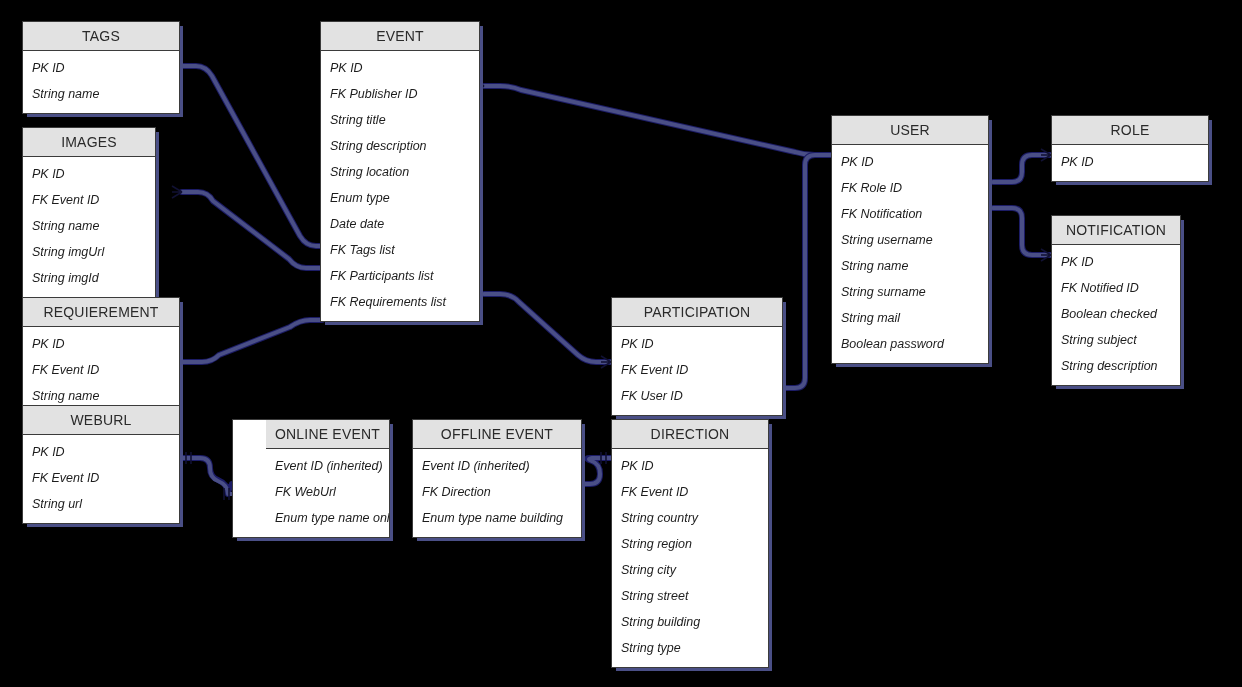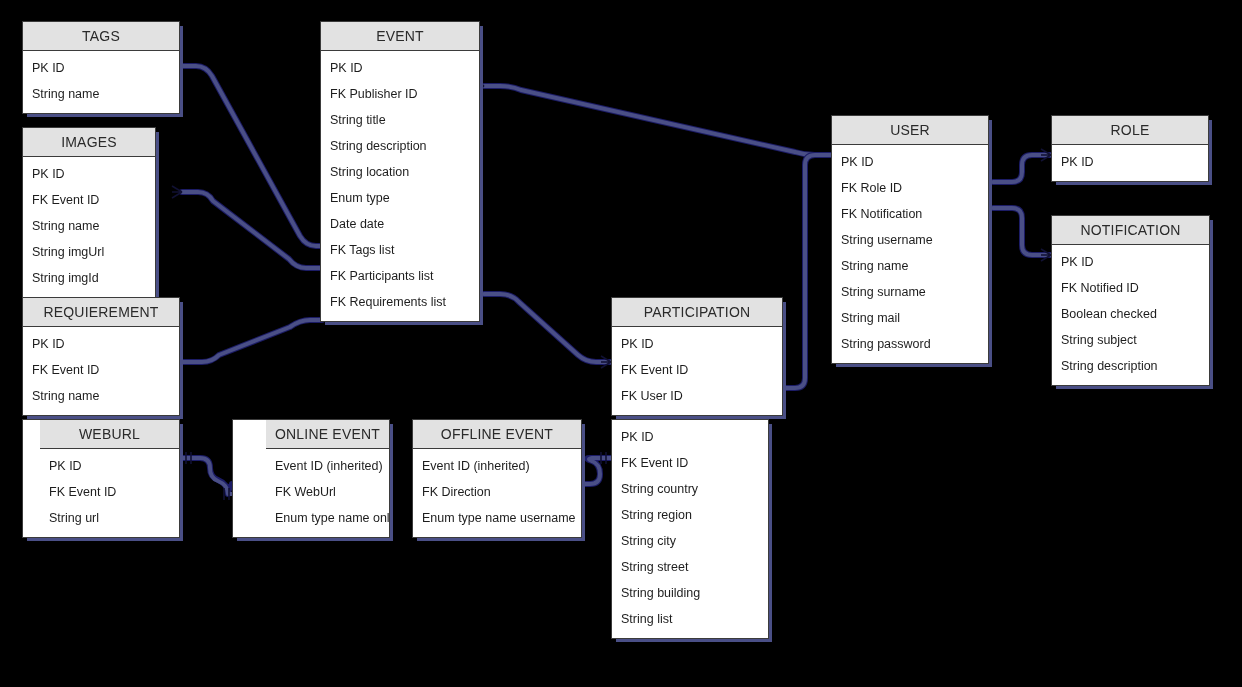--- a/index.html
+++ b/index.html
@@ -40,20 +40,21 @@
     background: #e2e2e2;
     border-bottom: 1px solid #3b3b3b;
     font-size: 14px;
     color: #2a2a2a;
     letter-spacing: 0.2px;
     white-space: nowrap;
     overflow: hidden;
   }
   .entity-body {
     padding: 4px 0 6px 0;
+    font-style: italic;
   }
   .attr {
     height: 26px;
     line-height: 26px;
     padding-left: 9px;
     font-size: 12.5px;
     color: #1d1d1d;
     white-space: nowrap;
     overflow: hidden;
   }
@@ -155,21 +156,21 @@
         </div>
       </div>
       <div class="entity" style="left: 22px; top: 297px; width: 158px;">
         <div class="entity-header">REQUIEREMENT</div>
         <div class="entity-body">
           <div class="attr">PK ID</div>
           <div class="attr">FK Event ID</div>
           <div class="attr">String name</div>
         </div>
       </div>
-      <div class="entity" style="left: 22px; top: 419px; width: 158px; padding-left: 17px;">
+      <div class="entity" style="left: 22px; top: 405px; width: 158px;">
         <div class="entity-header">WEBURL</div>
         <div class="entity-body">
           <div class="attr">PK ID</div>
           <div class="attr">FK Event ID</div>
           <div class="attr">String url</div>
         </div>
       </div>
       <div class="entity" style="left: 320px; top: 21px; width: 160px;">
         <div class="entity-header">EVENT</div>
         <div class="entity-body">
@@ -191,63 +192,64 @@
           <div class="attr">Event ID (inherited)</div>
           <div class="attr">FK WebUrl</div>
           <div class="attr">Enum type name online</div>
         </div>
       </div>
       <div class="entity" style="left: 412px; top: 419px; width: 170px;">
         <div class="entity-header">OFFLINE EVENT</div>
         <div class="entity-body">
           <div class="attr">Event ID (inherited)</div>
           <div class="attr">FK Direction</div>
-          <div class="attr">Enum type name username</div>
+          <div class="attr">Enum type name building</div>
         </div>
       </div>
       <div class="entity" style="left: 611px; top: 297px; width: 172px;">
         <div class="entity-header">PARTICIPATION</div>
         <div class="entity-body">
           <div class="attr">PK ID</div>
           <div class="attr">FK Event ID</div>
           <div class="attr">FK User ID</div>
         </div>
       </div>
       <div class="entity" style="left: 611px; top: 419px; width: 158px;">
+        <div class="entity-header">DIRECTION</div>
         <div class="entity-body">
           <div class="attr">PK ID</div>
           <div class="attr">FK Event ID</div>
           <div class="attr">String country</div>
           <div class="attr">String region</div>
           <div class="attr">String city</div>
           <div class="attr">String street</div>
           <div class="attr">String building</div>
-          <div class="attr">String list</div>
+          <div class="attr">String type</div>
         </div>
       </div>
       <div class="entity" style="left: 831px; top: 115px; width: 158px;">
         <div class="entity-header">USER</div>
         <div class="entity-body">
           <div class="attr">PK ID</div>
           <div class="attr">FK Role ID</div>
           <div class="attr">FK Notification</div>
           <div class="attr">String username</div>
           <div class="attr">String name</div>
           <div class="attr">String surname</div>
           <div class="attr">String mail</div>
-          <div class="attr">String password</div>
+          <div class="attr">Boolean password</div>
         </div>
       </div>
       <div class="entity" style="left: 1051px; top: 115px; width: 158px;">
         <div class="entity-header">ROLE</div>
         <div class="entity-body">
           <div class="attr">PK ID</div>
         </div>
       </div>
-      <div class="entity" style="left: 1051px; top: 215px; width: 159px;">
+      <div class="entity" style="left: 1051px; top: 215px; width: 130px;">
         <div class="entity-header">NOTIFICATION</div>
         <div class="entity-body">
           <div class="attr">PK ID</div>
           <div class="attr">FK Notified ID</div>
           <div class="attr">Boolean checked</div>
           <div class="attr">String subject</div>
           <div class="attr">String description</div>
         </div>
       </div>
     </div>

